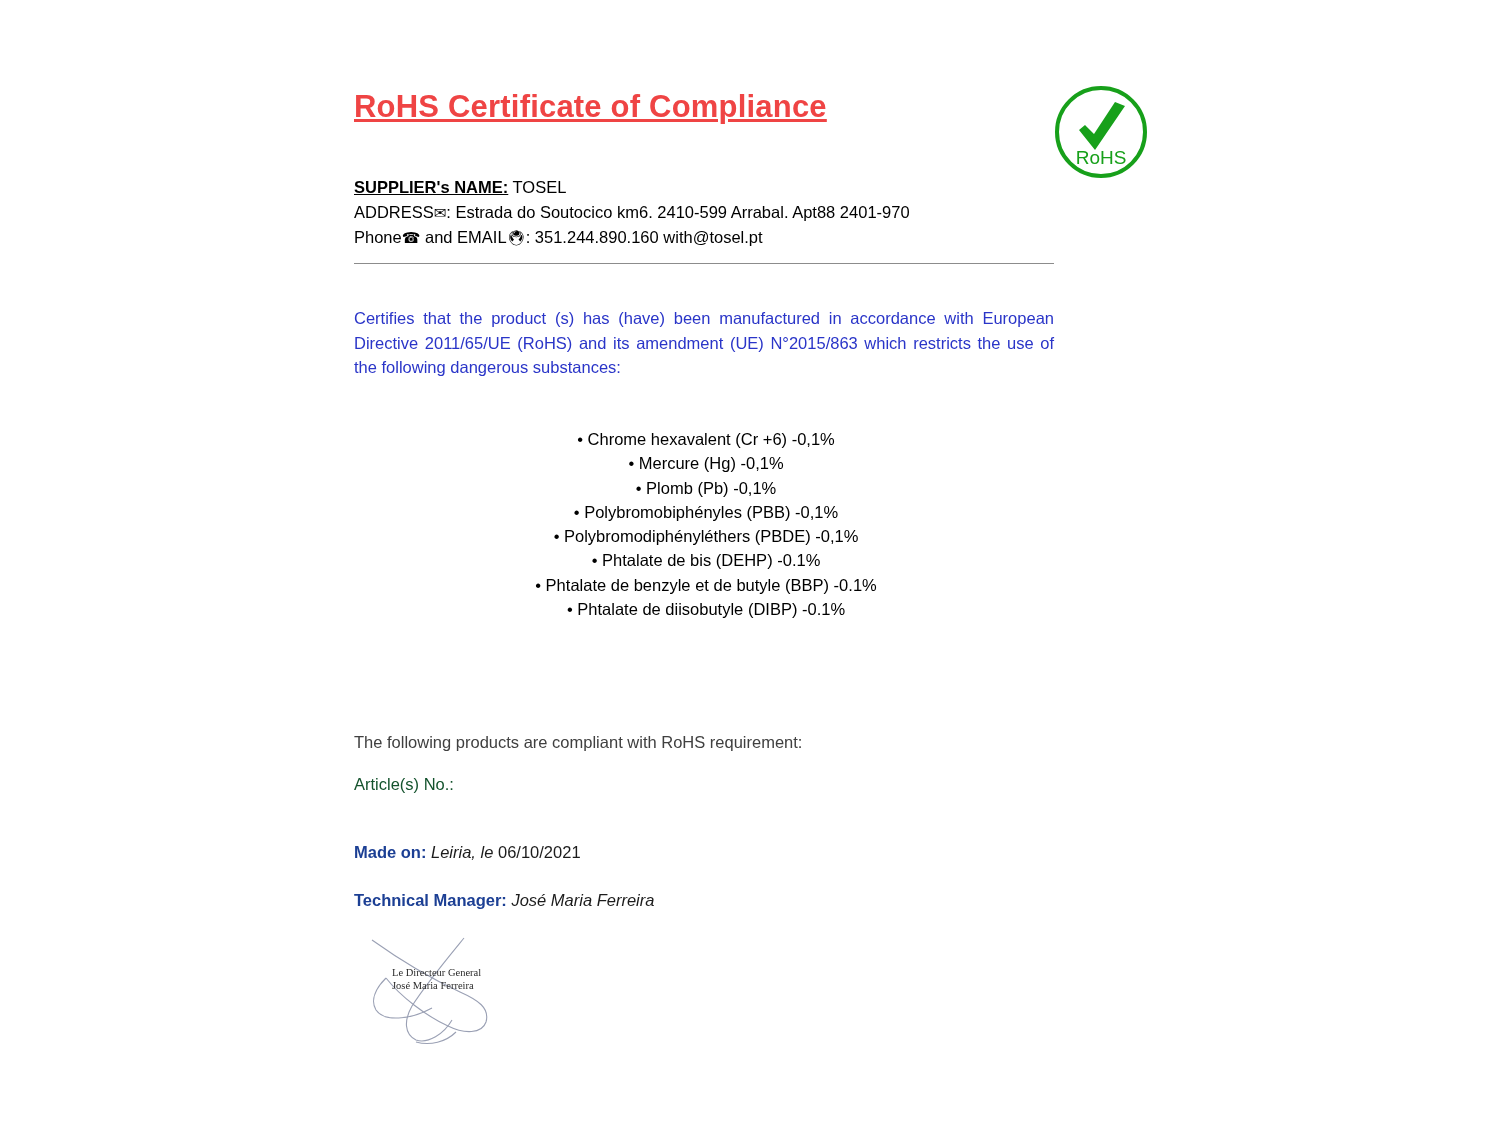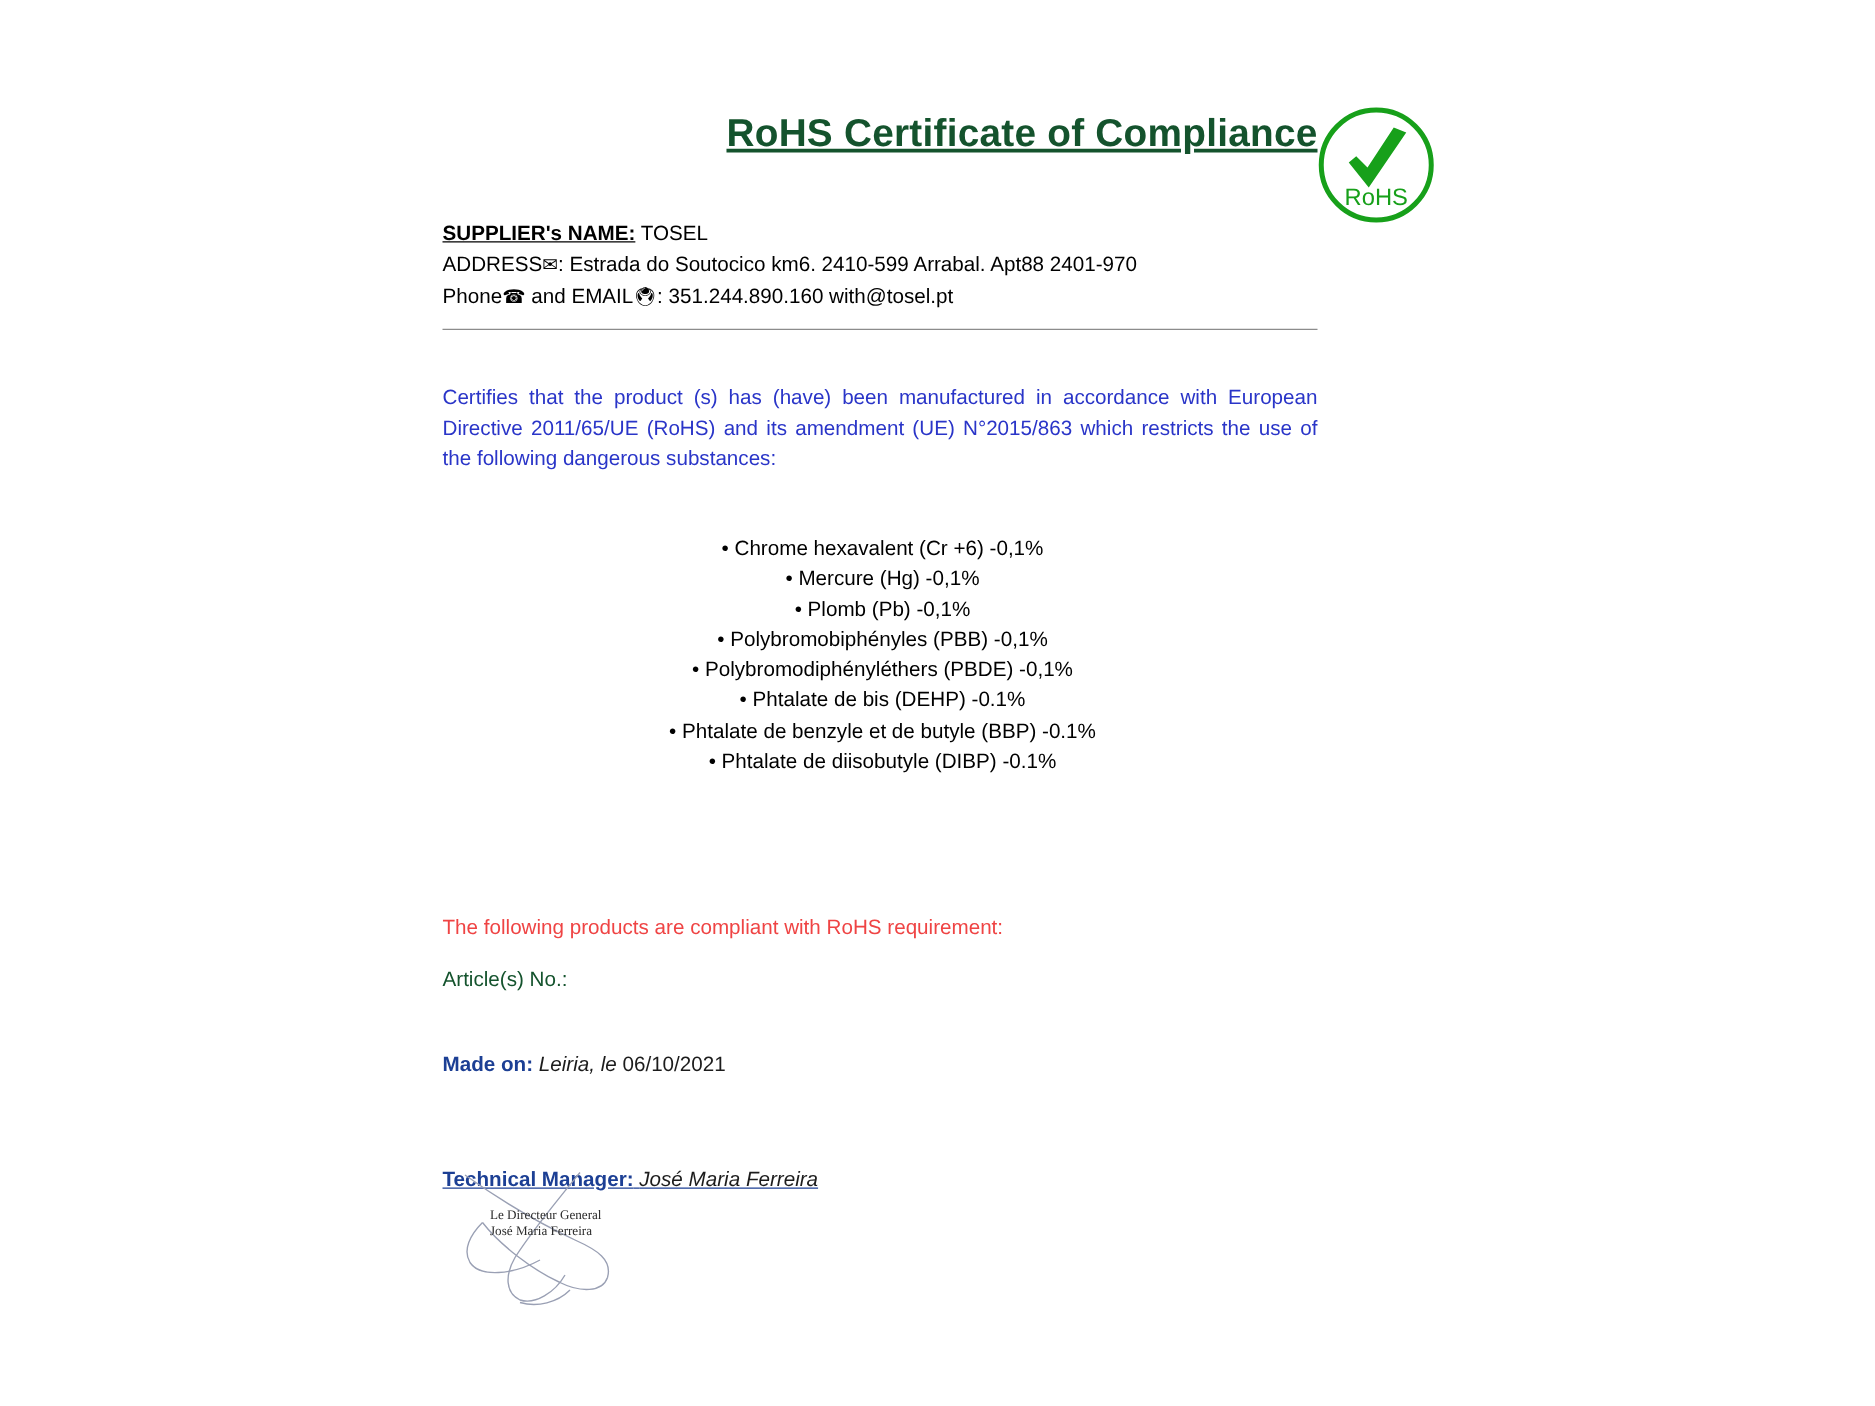--- a/index.html
+++ b/index.html
@@ -20,24 +20,24 @@
     inset: 0;
     background: #ffffff;
   }
 
   
   .title {
     position: absolute;
     left: 354px;
     top: 88px;
     width: 700px;
-    text-align: right;
+    text-align: left;
     font-size: 31px;
     font-weight: bold;
-    color: #14532d;
+    color: #ef4444;
     text-decoration: underline;
     letter-spacing: 0.2px;
     line-height: 1.2;
   }
 
   
   .seal {
     position: absolute;
     left: 1053px;
     top: 84px;
@@ -100,21 +100,21 @@
   }
   .substances .item { white-space: nowrap; }
 
   
   .compliance-note {
     position: absolute;
     left: 354px;
     top: 733px;
     width: 700px;
     font-size: 16.5px;
-    color: #ef4444;
+    color: #404040;
   }
   .articles {
     position: absolute;
     left: 354px;
     top: 775px;
     width: 700px;
     font-size: 16.5px;
     color: #14532d;
   }
 
@@ -123,25 +123,24 @@
     position: absolute;
     left: 354px;
     top: 843px;
     font-size: 16.5px;
     color: #1c3f94;
     white-space: nowrap;
   }
   .tech-manager {
     position: absolute;
     left: 354px;
-    top: 935px;
+    top: 891px;
     font-size: 16.5px;
     color: #1c3f94;
     white-space: nowrap;
-    text-decoration: underline;
   }
   .b { font-weight: bold; }
   .i { font-style: italic; }
   .dark { color: #1c1c1c; }
 
   
   .signature {
     position: absolute;
     left: 360px;
     top: 930px;

